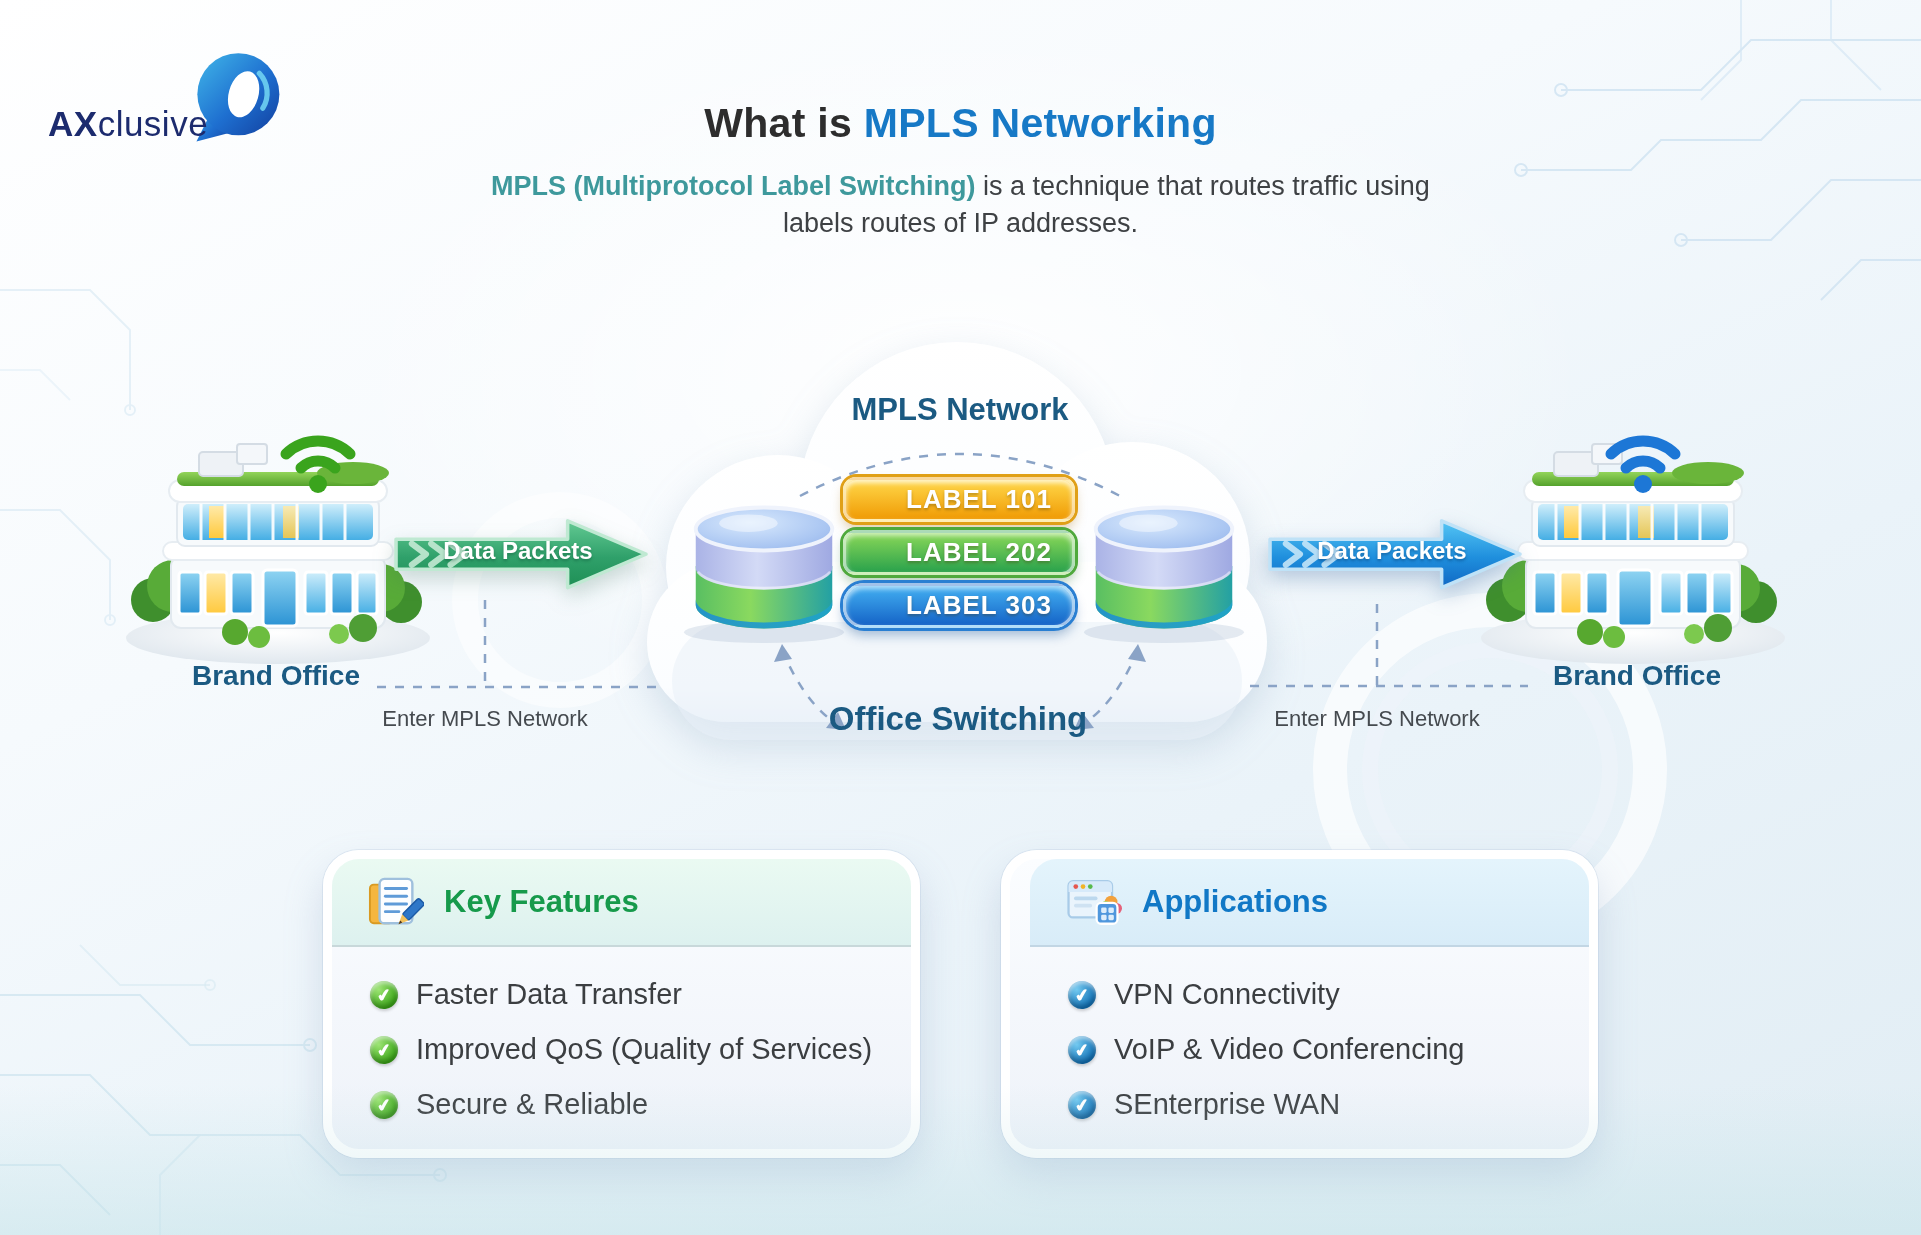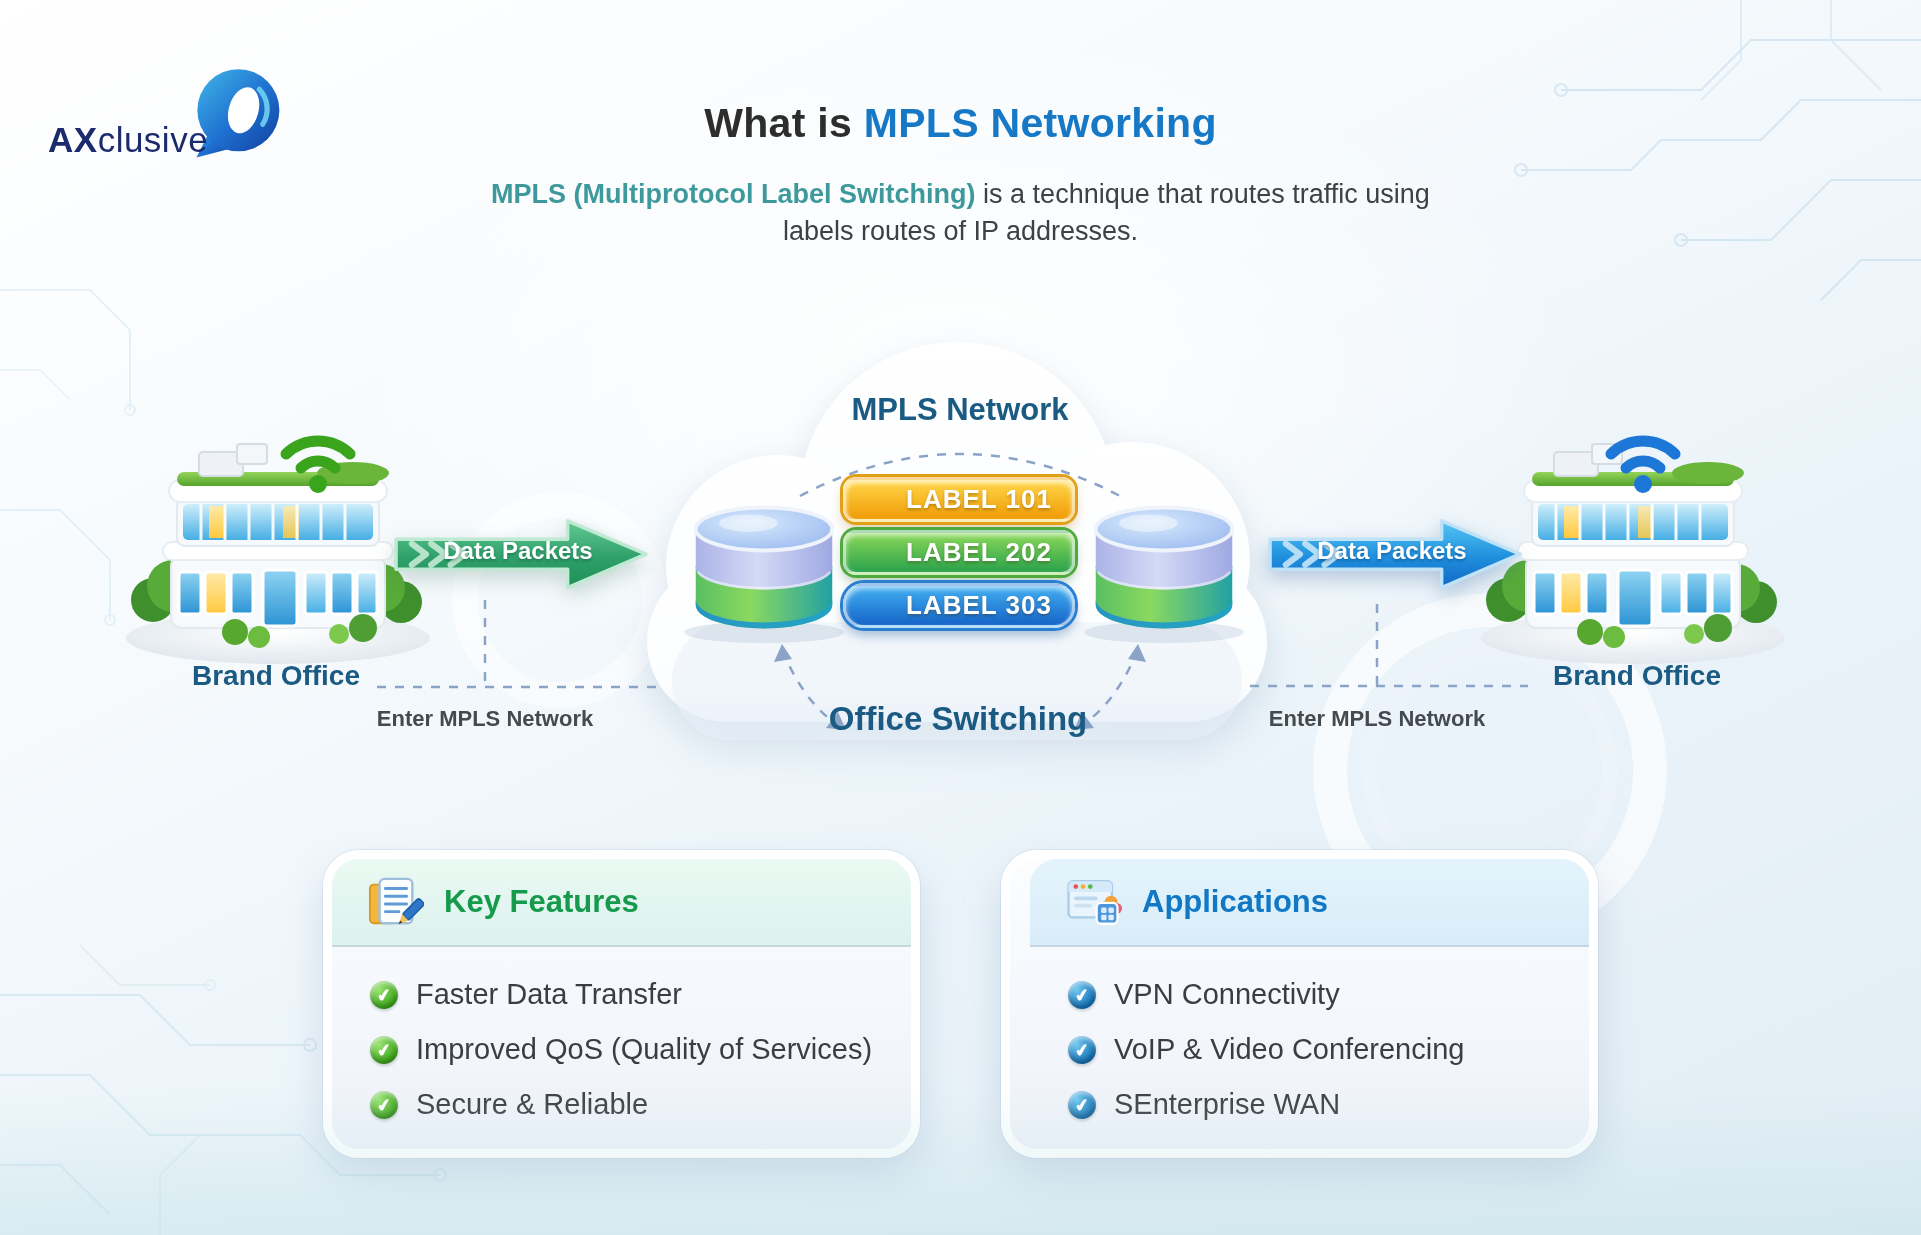--- a/index.html
+++ b/index.html
@@ -7,29 +7,29 @@
   .page{position:relative;width:1921px;height:1235px;overflow:hidden;
     background:
       radial-gradient(900px 500px at 50% 30%, rgba(255,255,255,.9), rgba(255,255,255,0) 70%),
       linear-gradient(155deg,#ffffff 0%,#f6fafd 35%,#eaf3f9 65%,#e1edf4 100%);}
   .page::after{content:"";position:absolute;left:0;right:0;bottom:0;height:150px;pointer-events:none;
       background:linear-gradient(180deg,rgba(205,231,235,0) 0%,rgba(198,228,233,.55) 100%);}
   svg{display:block}
   .bgdeco{position:absolute;pointer-events:none;}
 
   
-  .logo{position:absolute;left:46px;top:52px;width:300px;height:130px;}
+  .logo{position:absolute;left:46px;top:36px;width:300px;height:130px;}
   .logo-text{position:absolute;left:2px;top:68px;font-size:35px;color:#1c2b6e;letter-spacing:.5px;}
   .logo-text b{font-weight:800;}
   .logo-text span{font-weight:500;}
   .logo-drop{position:absolute;left:140px;top:2px;width:96px;height:116px;}
 
   
   .title{position:absolute;left:0;right:0;top:100px;text-align:center;font-size:41px;font-weight:800;color:#2d2d2d;letter-spacing:.3px;}
-  .subtitle{position:absolute;left:0;right:0;top:176px;text-align:center;font-size:27px;line-height:37px;color:#3e4144;font-weight:500;}
+  .subtitle{position:absolute;left:0;right:0;top:168px;text-align:center;font-size:27px;line-height:37px;color:#3e4144;font-weight:500;}
   .subtitle .hl{font-weight:700;}
 
   
   .cloud{position:absolute;left:592px;top:322px;width:730px;height:440px;filter:drop-shadow(0 14px 18px rgba(120,150,185,.25));}
   .mpls-title{position:absolute;left:760px;top:392px;width:400px;text-align:center;font-size:31px;font-weight:700;color:#1b5a82;}
   .label-stack{position:absolute;left:843px;top:477px;width:232px;}
   .label-pill{position:relative;height:45px;margin-bottom:8px;border-radius:13px;display:flex;align-items:center;justify-content:center;
       color:#fff;font-size:26px;font-weight:700;letter-spacing:1px;text-shadow:0 2px 3px rgba(70,50,0,.35);
       border:3px solid rgba(255,255,255,.6);padding-left:40px;}
   .lp-101{background:linear-gradient(180deg,#ffd84a,#f09b05);box-shadow:0 0 0 3px #e0a017,0 7px 12px rgba(170,110,0,.35),inset 0 3px 5px rgba(255,255,255,.75);}
@@ -47,21 +47,21 @@
   .ol-left{left:126px;}
   .ol-right{left:1487px;}
 
   .arrow{position:absolute;width:286px;height:88px;filter:drop-shadow(0 8px 10px rgba(60,110,90,.25));}
   .arrow-left{left:378px;top:512px;}
   .arrow-right{left:1252px;top:512px;filter:drop-shadow(0 8px 10px rgba(40,90,150,.3));}
   .arrow-text{position:absolute;left:70px;top:0;width:140px;height:78px;display:flex;align-items:center;justify-content:center;
       color:#fff;font-size:24px;font-weight:700;text-shadow:0 2px 3px rgba(0,60,40,.35);white-space:nowrap;}
   .arrow-right .arrow-text{text-shadow:0 2px 3px rgba(0,40,90,.4);}
 
-  .enter-note{position:absolute;width:320px;top:706px;text-align:center;font-size:22px;color:#454a4f;font-weight:700;}
+  .enter-note{position:absolute;width:320px;top:706px;text-align:center;font-size:22px;color:#454a4f;font-weight:400;}
   .en-left{left:325px;}
   .en-right{left:1217px;}
   .label-switching{position:absolute;left:758px;top:700px;width:400px;text-align:center;font-size:33px;font-weight:700;color:#1b5a82;}
 
   
   .card{position:absolute;top:850px;width:597px;height:308px;border-radius:36px;border:9px solid #ffffff;
       background:linear-gradient(180deg,#fbfdff 0%,#eef2f9 100%);
       box-shadow:0 20px 38px rgba(130,155,190,.28),0 0 0 1px rgba(190,205,225,.35);}
   .card-left{left:323px;}
   .card-right{left:1001px;padding-left:20px;}

